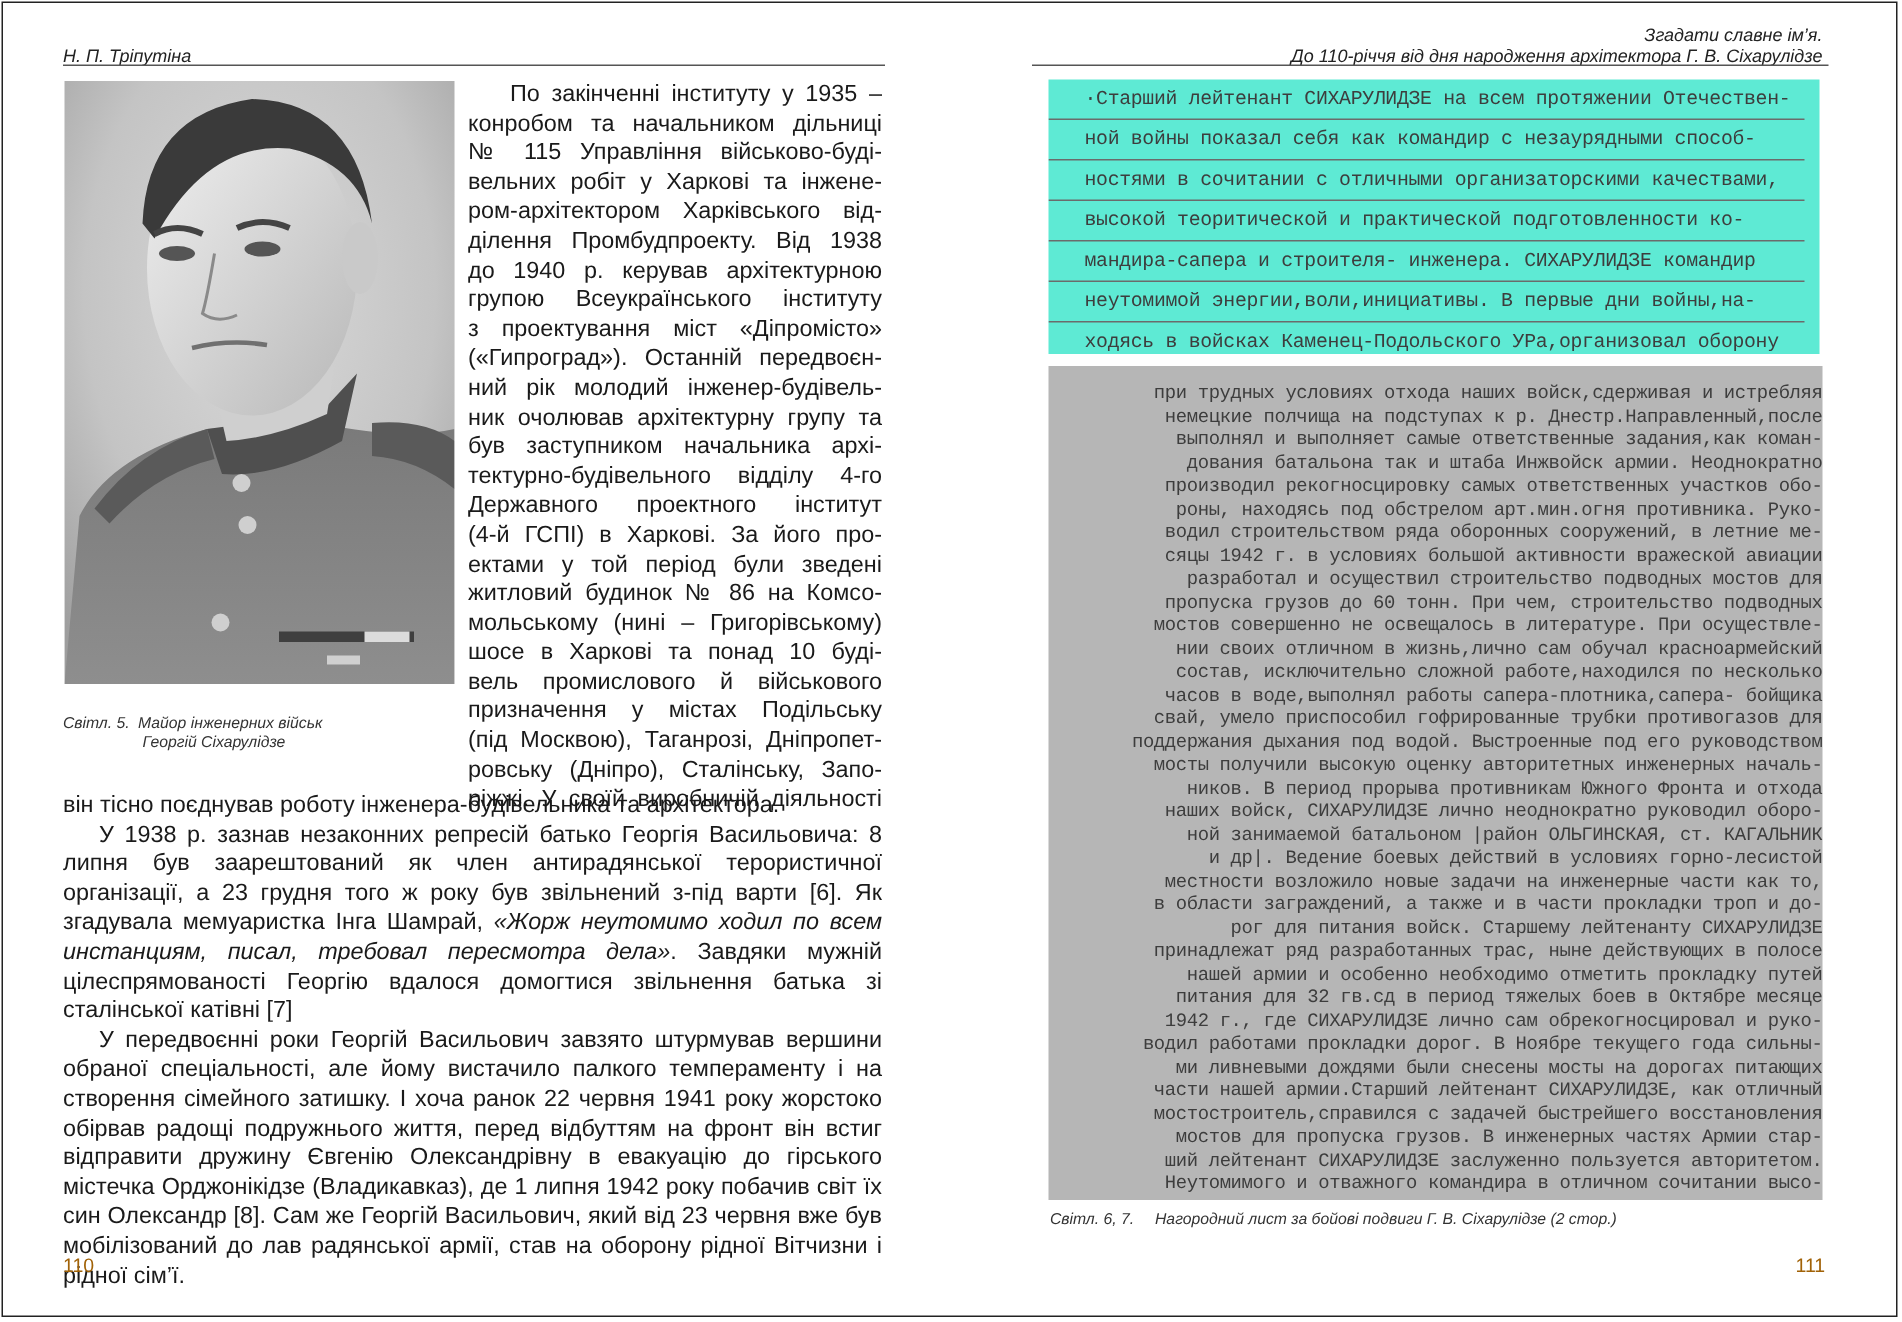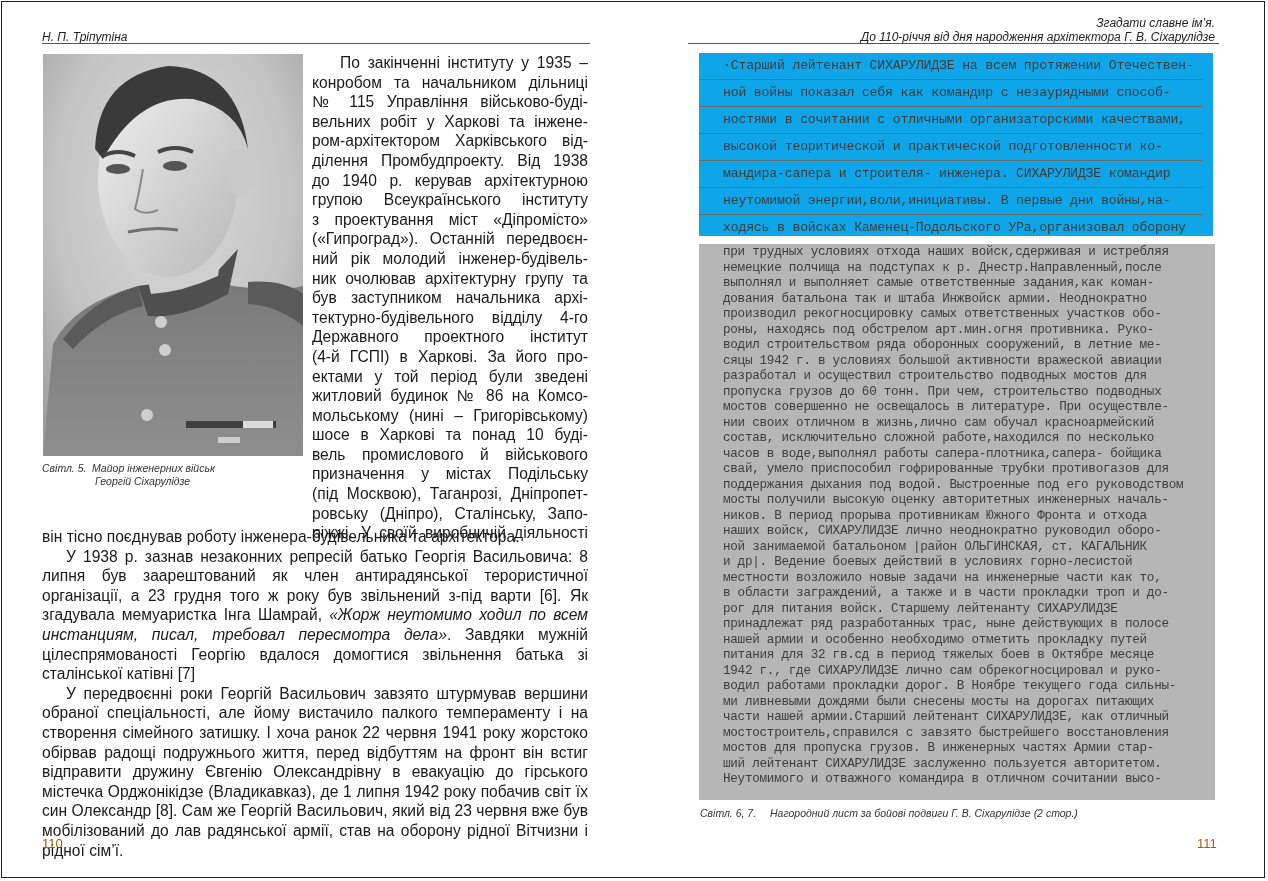--- a/index.html
+++ b/index.html
@@ -11,42 +11,42 @@
 
   .running-head { position:absolute; font-style:italic; font-size:12px; color:#222; }
   .rh-left { left:42px; top:30px; }
   .rh-right { right:53px; top:16px; text-align:right; line-height:14px;margin-left:43px; }
   .rule { position:absolute; height:1px; background:#555; }
   .rule-left { left:42px; top:43px; width:548px; }
   .rule-right { left:688px; top:43px; width:531px; }
 
   .portrait { position:absolute; left:43px; top:54px; width:260px; height:402px; overflow:hidden; background:#bdbdbd; }
   .caption { position:absolute; font-style:italic; font-size:10.5px; color:#333; line-height:13px; }
-  .cap-left { left:42px; top:462px; }
+  .cap-left { left:42px; top:476px; }
   .cap-left .num { display:inline-block; width:50px; }
   .cap-left .line2 { padding-left:53px; display:block; }
   .cap-right { left:700px; top:807px; }
   .cap-right .num { display:inline-block; width:70px; }
 
   .col-text { position:absolute; left:312px; top:53px; width:276px; font-size:15.6px; line-height:19.6px; text-align:justify; }
   .full-text { position:absolute; left:42px; width:546px; font-size:15.6px; line-height:19.6px; text-align:justify; }
   .para { margin:0; }
   .indent { text-indent:24px; }
   .ital { font-style:italic; }
 
   .pageno { position:absolute; top:836px; font-size:13px; color:#a16207; }
   .pn-left { left:42px; }
   .pn-right { left:1197px; }
 
   .doc { position:absolute; background:#b9b9b9; overflow:hidden; font-family:"Liberation Mono", monospace; color:#3d3d3d; }
-  .doc1 { left:699px; top:53px; width:514px; height:183px; background:#0ea5e9; }
+  .doc1 { left:699px; top:53px; width:514px; height:183px; background:#5eead4; }
   .doc2 { left:699px; top:244px; width:516px; height:556px; background:#b6b6b6; }
   .doc1 .dl { position:relative; font-size:13.2px; height:26px; line-height:26px; white-space:nowrap; padding-left:24px; border-bottom:1px solid #6b6b6b; margin-right:10px; letter-spacing:-0.2px; }
   .doc2 .dl { font-size:12.6px; line-height:15.5px; white-space:nowrap; padding-left:24px; letter-spacing:-0.25px; }
-  .doc2 .lines { padding-top:1px; }
+  .doc2 .lines { padding-top:11px;text-align:right; }
 </style>
 </head>
 <body>
 
 <div class="frame"></div>
 
 <div class="page page-left">
   <div class="running-head rh-left">Н. П. Тріпутіна</div>
   <div class="rule rule-left"></div>
 
@@ -188,21 +188,21 @@
       <div class="dl">местности возложило новые задачи на инженерные части как то,</div>
       <div class="dl">в области заграждений, а также и в части прокладки троп и до-</div>
       <div class="dl">рог для питания войск. Старшему лейтенанту СИХАРУЛИДЗЕ</div>
       <div class="dl">принадлежат ряд разработанных трас, ныне действующих в полосе</div>
       <div class="dl">нашей армии и особенно необходимо отметить прокладку путей</div>
       <div class="dl">питания для 32 гв.сд в период тяжелых боев в Октябре месяце</div>
       <div class="dl">1942 г., где СИХАРУЛИДЗЕ лично сам обрекогносцировал и руко-</div>
       <div class="dl">водил работами прокладки дорог. В Ноябре текущего года сильны-</div>
       <div class="dl">ми ливневыми дождями были снесены мосты на дорогах питающих</div>
       <div class="dl">части нашей армии.Старший лейтенант СИХАРУЛИДЗЕ, как отличный</div>
-      <div class="dl">мостостроитель,справился с завзято быстрейшего восстановления</div>
+      <div class="dl">мостостроитель,справился с задачей быстрейшего восстановления</div>
       <div class="dl">мостов для пропуска грузов.  В инженерных частях Армии стар-</div>
       <div class="dl">ший лейтенант СИХАРУЛИДЗЕ заслуженно пользуется авторитетом.</div>
       <div class="dl">Неутомимого и отважного командира в отличном сочитании высо-</div>
     </div>
 </div>
 
 <div class="caption cap-right">
   <span class="num">Світл. 6, 7.</span><span>Нагородний лист за бойові подвиги Г. В. Сіхарулідзе (2 стор.)</span>
 </div>
 

